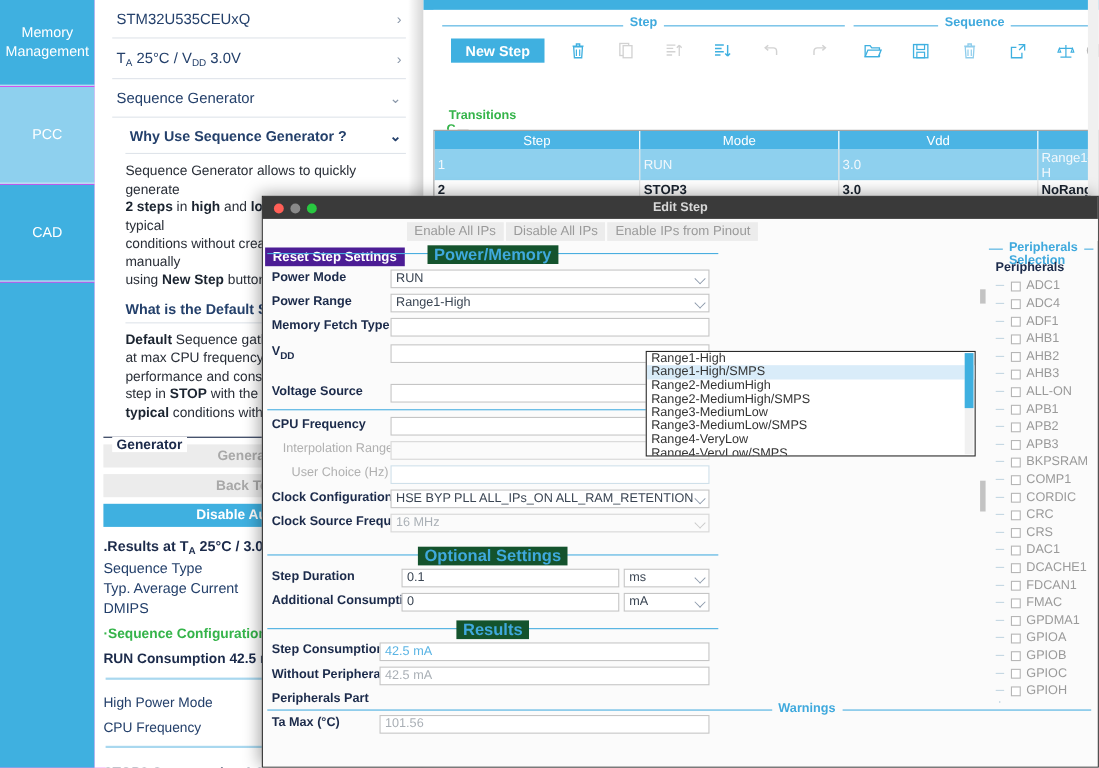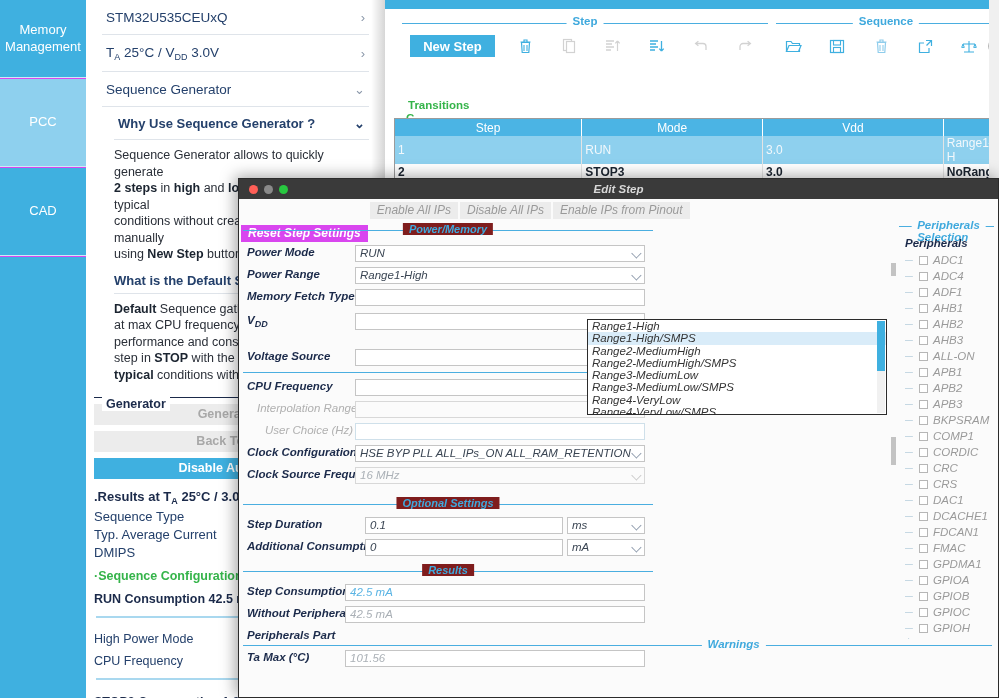--- a/index.html
+++ b/index.html
@@ -135,47 +135,46 @@
   table.steps tr.plain td.c0 { font-weight:bold; }
 
   #tablebottom { position:absolute; left:9px; top:181px; width:605px; height:10px; background:#f2f2f2; }
   #darkstrip { position:absolute; left:385px; top:180px; width:614px; height:20px; background:#3a3a3a; }
 
   
   #dialog {
     position:absolute; left:238px; top:178px; width:761px; height:520px;
     background:#fbfbfb; border:1px solid #2b2b2b;
     box-shadow:-3px -2px 14px rgba(0,0,0,0.35);
-    font-style:italic;
   }
   #dlg-title {
     height:20px; background:#3a3a3a; color:#d8d8d8; font-size:11.5px; font-weight:bold;
     display:flex; align-items:center; justify-content:center; position:relative;
   }
   .tl-dot { position:absolute; top:6px; width:9px; height:9px; border-radius:50%; }
   #tl-red { left:10px; background:#ff5f57; }
   #tl-yellow { left:25px; background:#8a8a8a; }
   #tl-green { left:40px; background:#28c840; }
 
   #dlg-tabs { height:20px; background:#fbfbfb; display:flex; align-items:center; padding:2px 0 0 2px; }
   .dlg-tab {
     height:17px; line-height:17px; padding:0 7px; font-size:12px; margin-right:2px;
   }
-  .dlg-tab.on  { background:#d946ef; color:#fff; font-weight:bold;margin-top:47px; }
+  .dlg-tab.on  { background:#4c1d95; color:#fff; font-weight:bold;margin-top:47px; }
   .dlg-tab.off { background:#ececec; color:#9a9a9a; }
 
   #dlg-body { position:absolute; left:0; top:40px; right:0; bottom:0; }
 
   
   #form-col { position:absolute; left:0; top:0; width:420px; bottom:0; }
   .fgrp { position:absolute; left:4px; right:6px; }
   .fgrp-line { position:absolute; left:0; right:0; top:7px; border-top:1.5px solid #4aaee0; }
   .fgrp-label {
     position:absolute; top:0; left:50%; transform:translateX(-50%);
-    background:#7f1d1d; padding:0 6px; font-size:11px; font-weight:bold; color:#3fa9dd;
+    background:#14532d; padding:0 6px; font-size:15px; font-weight:bold; color:#3fa9dd;
   }
   .frow { position:absolute; left:8px; right:8px; height:17px; }
   .frow .flab { position:absolute; left:0; top:1px; font-size:11.5px; font-weight:bold; color:#1b2a4a; }
   .frow .flab.dim { color:#b0b0b0; font-weight:normal; }
   .fctl {
     position:absolute; height:17px; border:1px solid #c5c5c5; background:#fff;
     font-size:11.5px; color:#3a4553; line-height:15px; padding:0 4px;
   }
   .fctl.dimtxt { color:#aab0b6; }
   .fctl.bluetxt { color:#5ab4e4; }

